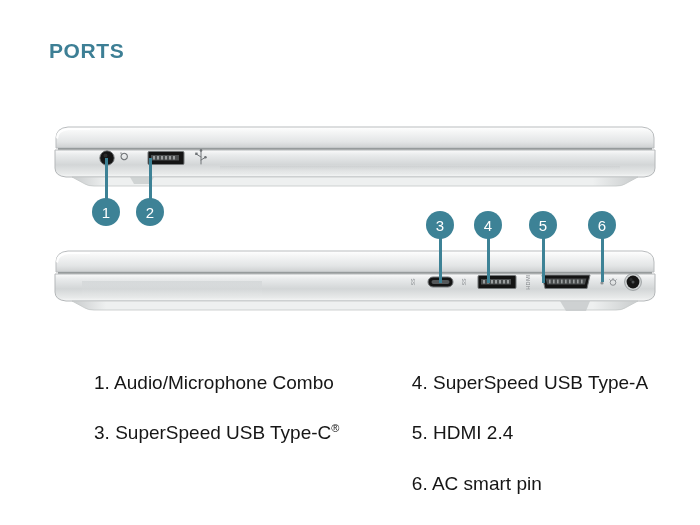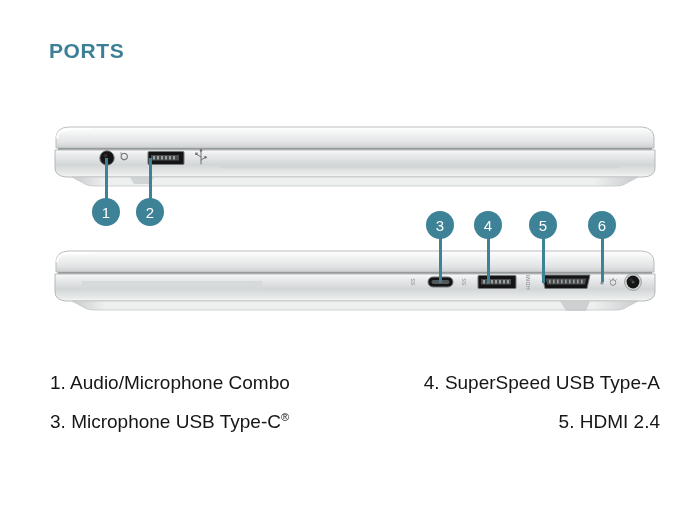--- a/index.html
+++ b/index.html
@@ -71,24 +71,25 @@
     position: absolute;
     left: 50px;
     top: 365px;
     width: 610px;
     display: flex;
     gap: 0px;
   }
   .legend-col {
     display: flex;
     flex-direction: column;
-    gap: 8px;
+    gap: 19px;
+    margin-left: 44px;
   }
   .legend-col.col-left { width: 320px; }
-  .legend-col.col-right { width: 290px; align-items: flex-end; }
+  .legend-col.col-right { width: 290px; }
   .legend-item {
     font-size: 19px;
     line-height: 27px;
     color: #161616;
     white-space: nowrap;
     font-family: "Liberation Sans", sans-serif;
   }
   .legend-item sup {
     font-size: 11px;
     vertical-align: super;
@@ -295,28 +296,32 @@
   <div class="callout" style="left:588px; top:211px;">6</div>
 
   <div class="legend">
     <div class="legend-col col-left">
       <div class="legend-item">
         <span>1.</span>
         <span>Audio/Microphone Combo</span><sup></sup>
       </div>
       <div class="legend-item">
         <span>3.</span>
-        <span>Microphone USB Type-C</span><sup>®</sup>
+        <span>SuperSpeed USB Type-C</span><sup>®</sup>
       </div>
     </div>
     <div class="legend-col col-right">
       <div class="legend-item">
         <span>4.</span>
         <span>SuperSpeed USB Type-A</span><sup></sup>
       </div>
       <div class="legend-item">
         <span>5.</span>
         <span>HDMI 2.4</span><sup></sup>
       </div>
+      <div class="legend-item">
+        <span>6.</span>
+        <span>AC smart pin</span><sup></sup>
+      </div>
     </div>
   </div>
 
 </div>
 
 </body></html>

